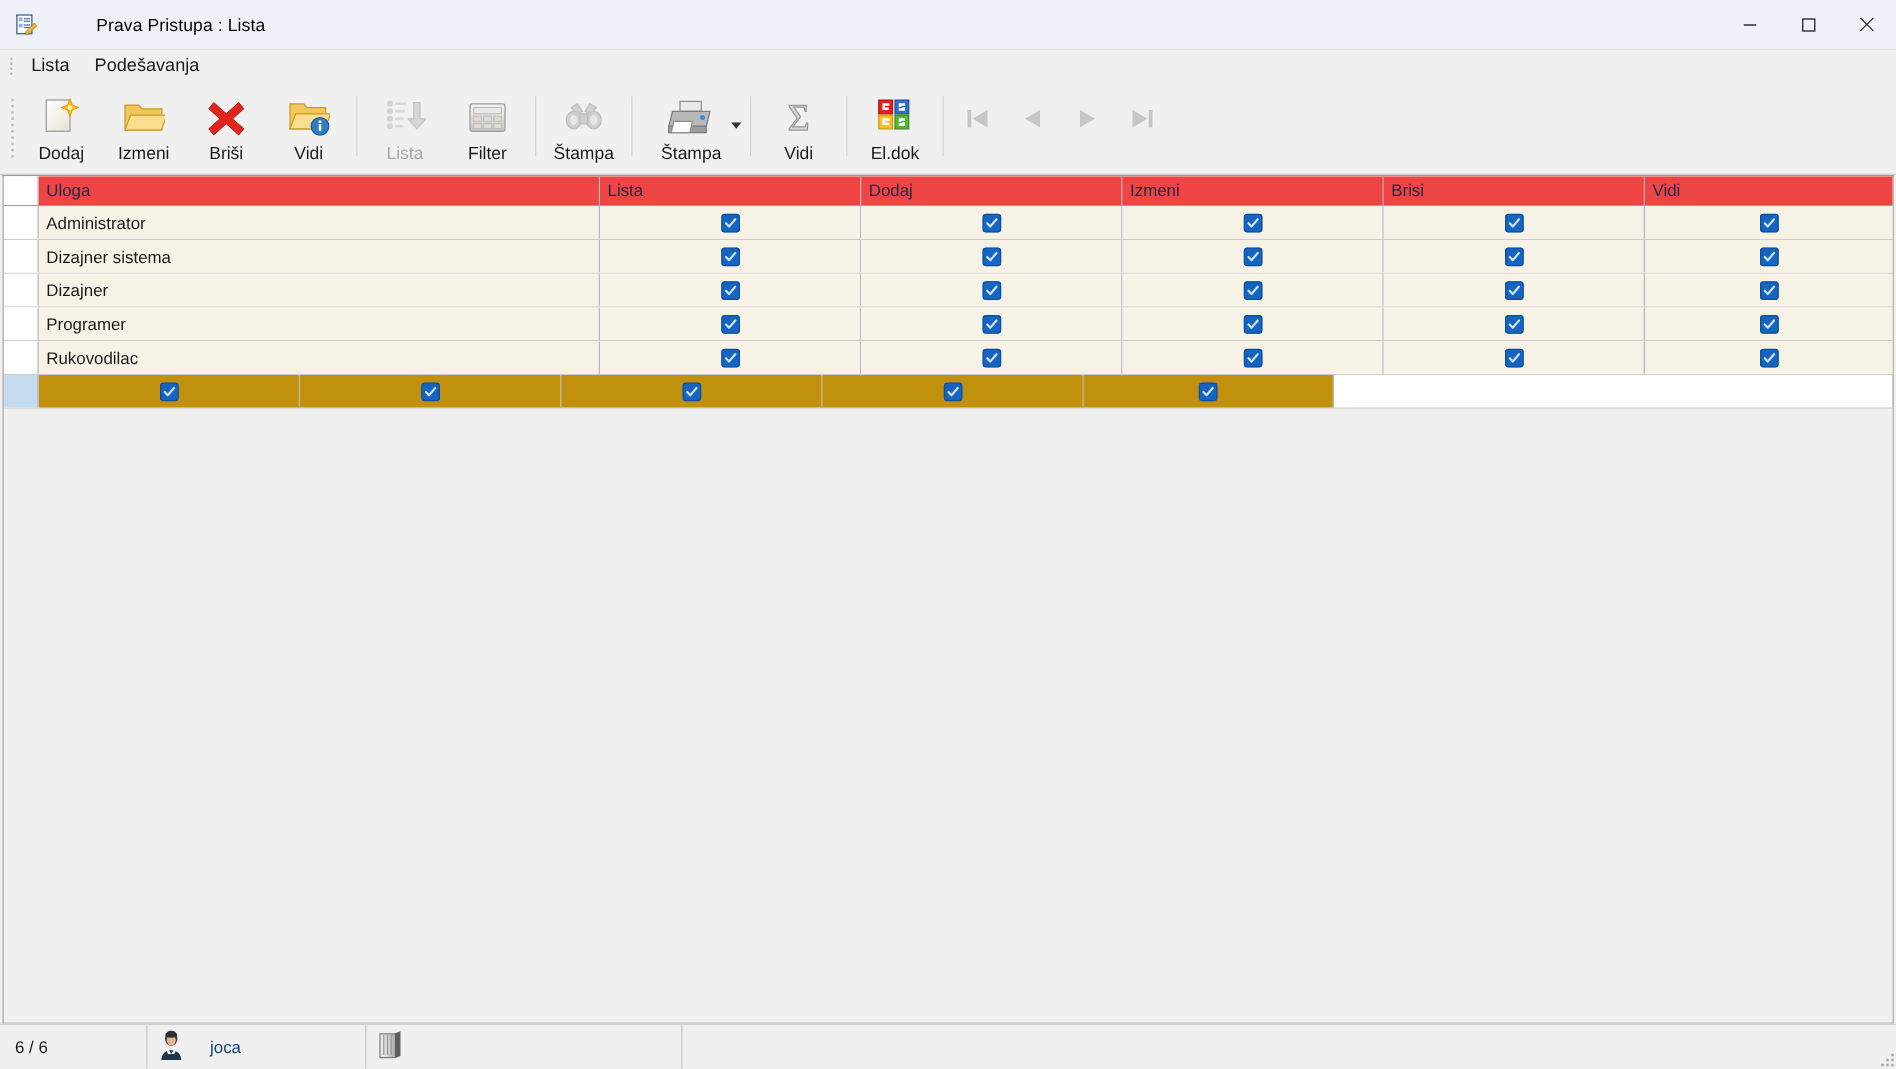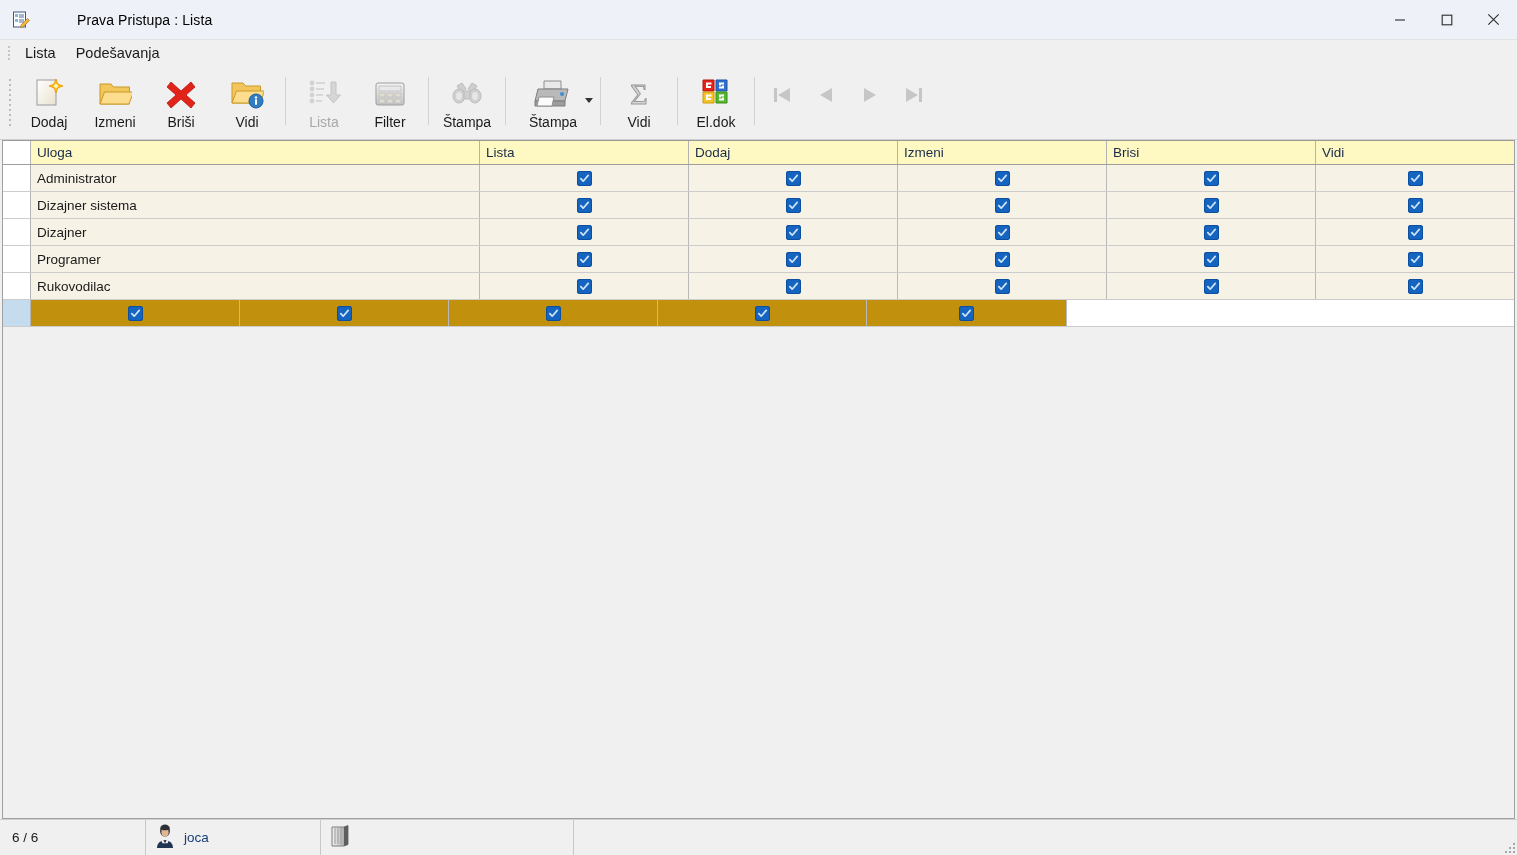--- a/index.html
+++ b/index.html
@@ -140,21 +140,21 @@
     display: flex;
     height: 24px; flex: 0 0 24px;
     background: #ffffff;
     border-bottom: 1px solid #9e9e9e;
   }
   .ghead .hcell {
     font-size: 13.5px; color: #1a2a4a;
     display: flex; align-items: center;
     padding-left: 6px;
     border-right: 1px solid #b4b4b4;
-    background: #fef9c3;
+    background: #ef4444;
     white-space: nowrap; overflow: hidden;
   }
   .ghead .hgutter {
     border-right: 1px solid #b4b4b4;
     background: #ffffff;
   }
   .grow {
     display: flex;
     height: 27px; flex: 0 0 27px;
     border-bottom: 1px solid #cccccc;
@@ -196,22 +196,22 @@
     display: flex; align-items: stretch;
     position: relative;
   }
   .sb {
     display: flex; align-items: center;
     border-right: 1px solid #c8c8c8;
     padding-left: 8px;
     font-size: 13.5px; color: #1a1a1a;
     white-space: nowrap;
   }
-  .sb.count { width: 146px; padding-left: 12px; }
-  .sb.user  { width: 175px; gap: 8px; }
+  .sb.count { width: 118px; padding-left: 12px; }
+  .sb.user  { width: 175px; gap: 20px; }
   .sb.doc   { width: 253px; }
   .sb.rest  { flex: 1 1 auto; border-right: none; }
   .sb .uname { color: #14407a; }
   .resizer {
     position: absolute; right: 2px; bottom: 2px;
     width: 12px; height: 12px;
   }
   .resizer i {
     position: absolute; width: 2px; height: 2px; background: #a6a6a6;
   }

